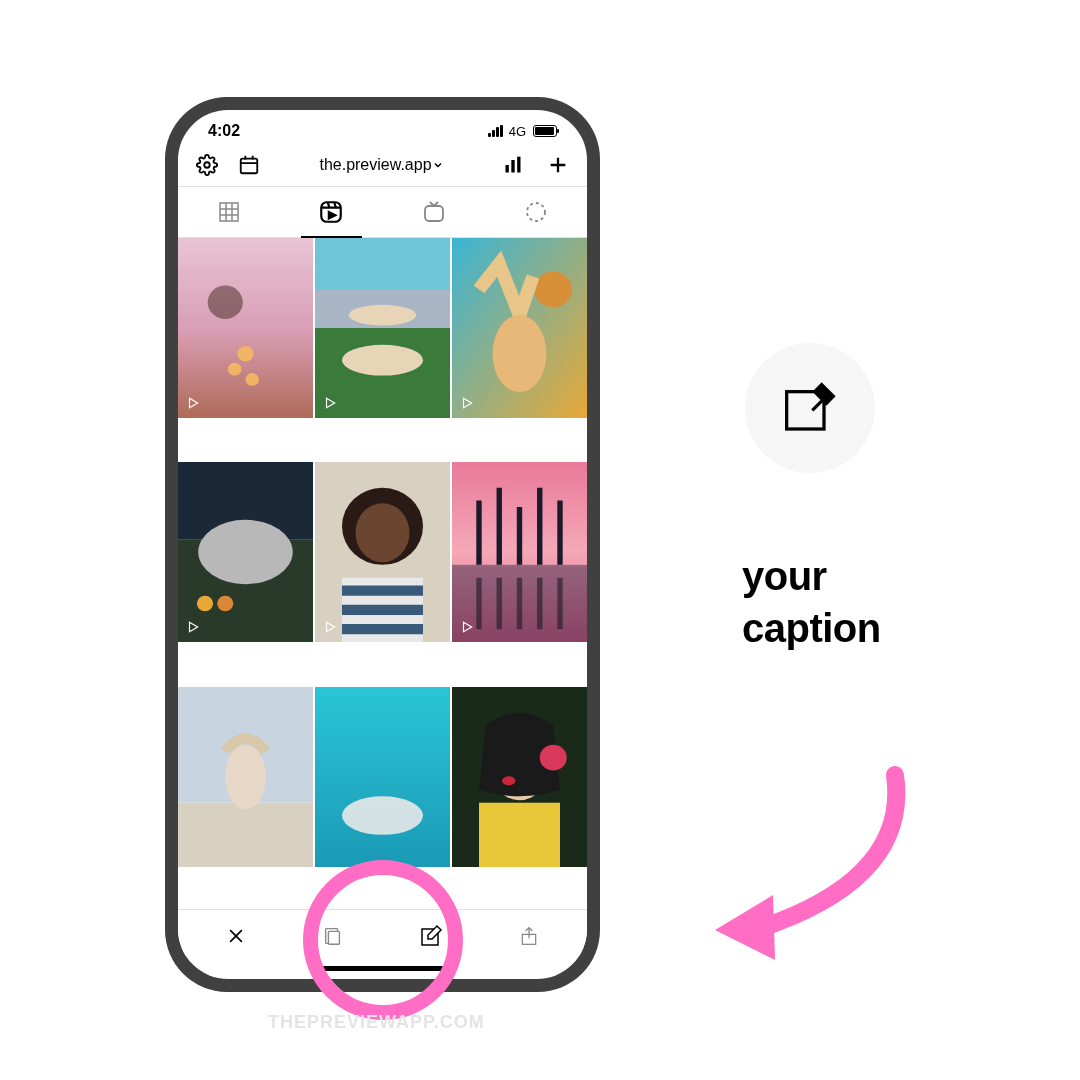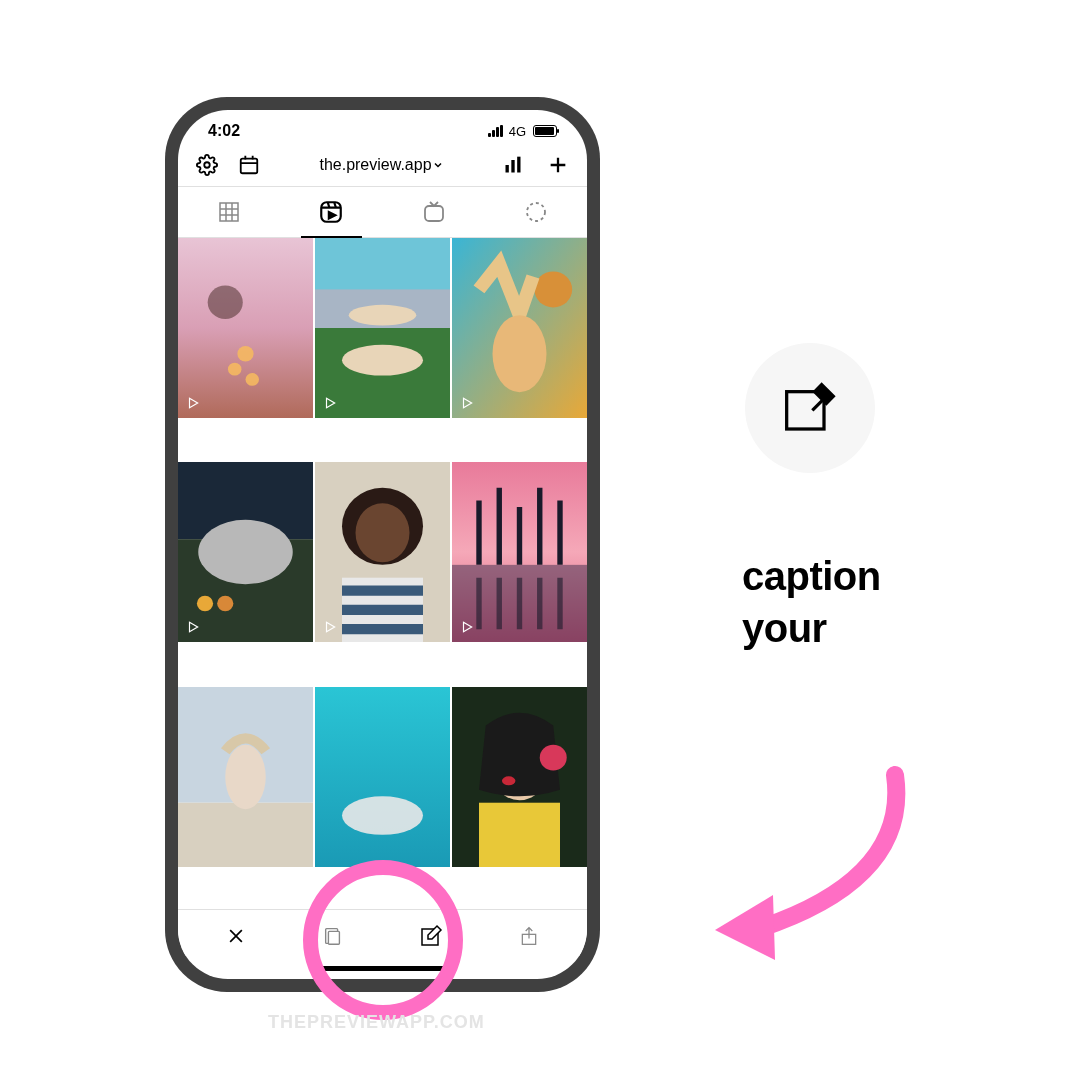--- a/index.html
+++ b/index.html
@@ -401,22 +401,22 @@
 
 <div class="callout-icon-circle">
   <svg width="56" height="56" viewBox="0 0 24 24" fill="none" stroke="#000" stroke-width="1.4">
     <rect x="2" y="5" width="16" height="16"></rect>
     <path d="M17 2l5 5-3 3-5-5z" fill="#000"></path>
     <path d="M19 7l-6 6"></path>
   </svg>
 </div>
 
 <div class="callout-text">
+  <div>your</div>
   <div>caption</div>
-  <div>your</div>
 </div>
 
 <svg class="callout-arrow" width="240" height="210" viewBox="0 0 240 210">
   <path d="M 200 15 Q 215 120 60 170" stroke="#ff6ec4" stroke-width="18" fill="none" stroke-linecap="round"></path>
   <path d="M 20 170 L 78 135 L 80 200 Z" fill="#ff6ec4"></path>
 </svg>
 
 <div class="watermark">THEPREVIEWAPP.COM</div>
 
 </body></html>

